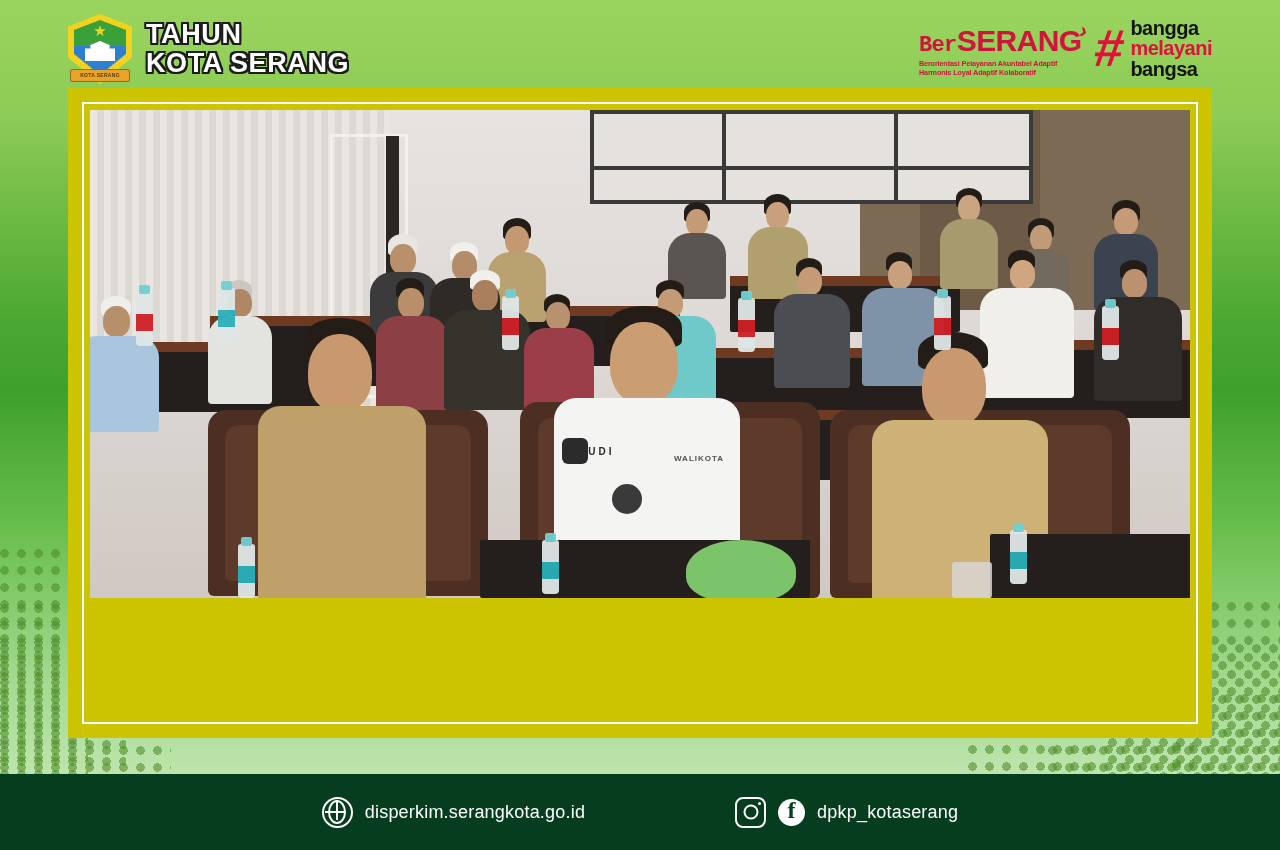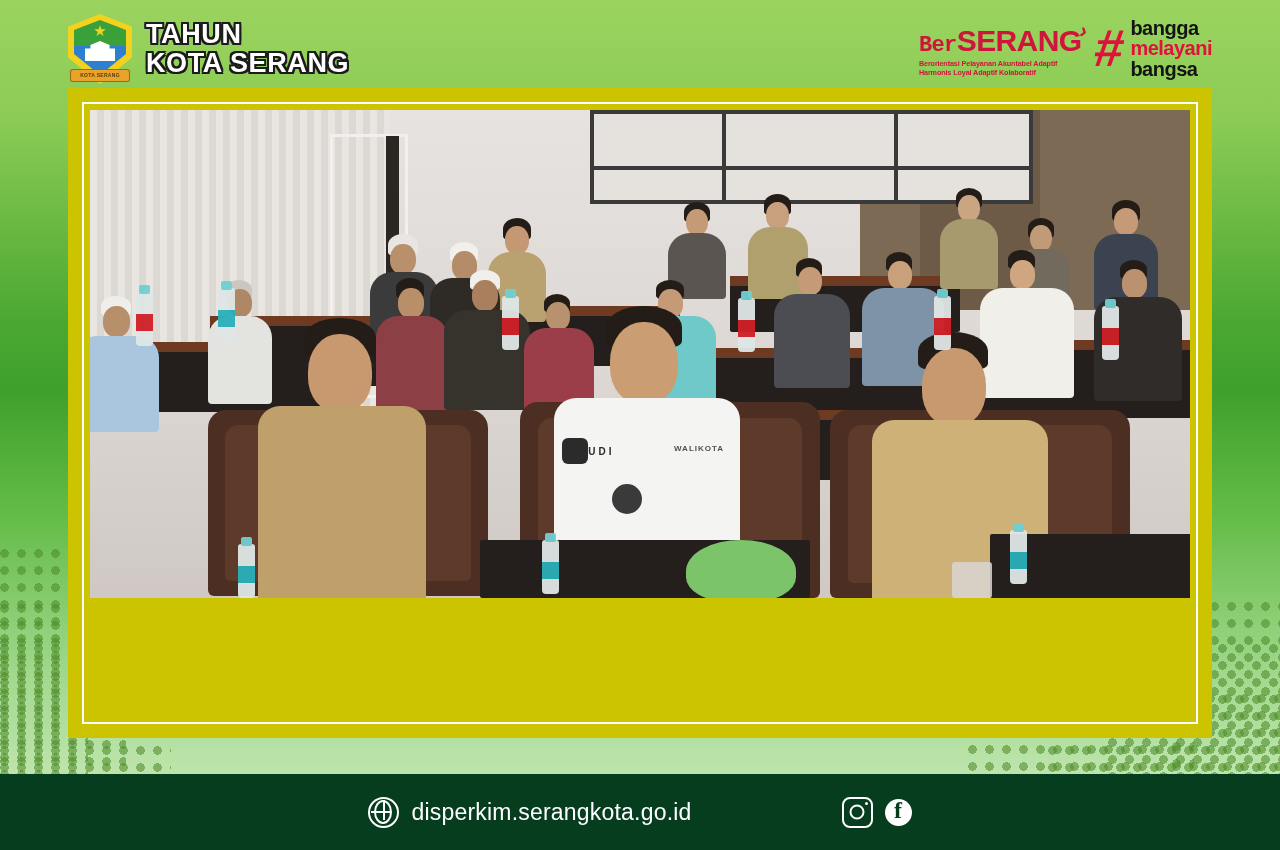--- a/index.html
+++ b/index.html
@@ -151,21 +151,21 @@
     text-shadow:1px 1px 0 rgba(120,160,120,.35);
   }
   .plate-hairline{position:absolute;left:8px;right:8px;bottom:6px;height:2px;background:#efe9c8;}
 
   
   .footer{
     position:absolute;left:0;bottom:0;width:1280px;height:76px;
     background:#063d1f;display:flex;align-items:center;justify-content:center;gap:150px;
   }
   .fgroup{display:flex;align-items:center;gap:12px;}
-  .fgroup .txt{color:#fff;font-size:23px;letter-spacing:.2px;}
+  .fgroup .txt{color:#fff;font-size:18px;letter-spacing:.2px;}
   .ic{width:27px;height:27px;position:relative;flex:0 0 auto;}
   .ic-globe{border:2.5px solid #fff;border-radius:50%;}
   .ic-globe:before{content:"";position:absolute;left:50%;top:1px;width:2px;height:20px;
     background:#fff;transform:translateX(-50%);}
   .ic-globe:after{content:"";position:absolute;left:1px;top:50%;width:20px;height:2px;
     background:#fff;transform:translateY(-50%);}
   .ic-globe .el{position:absolute;left:4px;top:1px;width:14px;height:20px;
     border:2px solid #fff;border-radius:50%;}
   .ic-ig{border:2.7px solid #fff;border-radius:8px;}
   .ic-ig:before{content:"";position:absolute;left:50%;top:50%;width:11px;height:11px;
@@ -366,21 +366,21 @@
         <div class="hair" style="left:18px;top:0;width:72px;height:40px;"></div>
         <div class="head" style="left:22px;top:16px;width:64px;height:78px;background:#c8996f;"></div>
         <div class="body" style="left:-28px;top:88px;width:168px;height:200px;background:#c0a06a;"></div>
       </div>
 
       <div class="person" style="left:498px;top:196px;">
         <div class="hair" style="left:18px;top:0;width:76px;height:42px;"></div>
         <div class="head" style="left:22px;top:16px;width:68px;height:82px;background:#cb9d72;"></div>
         <div class="body" style="left:-34px;top:92px;width:186px;height:210px;background:#f4f4f2;"></div>
         <div style="position:absolute;left:-10px;top:140px;font-size:10px;font-weight:bold;color:#2a2a2a;letter-spacing:3px;">BUDI</div>
-        <div style="position:absolute;left:86px;top:138px;font-size:8px;font-weight:bold;color:#51514f;letter-spacing:1px;">WALIKOTA</div>
+        <div style="position:absolute;left:86px;top:148px;font-size:8px;font-weight:bold;color:#51514f;letter-spacing:1px;">WALIKOTA</div>
         <div style="position:absolute;left:-26px;top:132px;width:26px;height:26px;background:#2b2b2b;border-radius:6px;"></div>
         <div style="position:absolute;left:24px;top:178px;width:30px;height:30px;background:#3a3a3a;border-radius:50%;"></div>
         <div style="position:absolute;left:-14px;top:286px;width:150px;height:120px;background:#232323;"></div>
       </div>
 
       <div class="person" style="left:812px;top:222px;">
         <div class="hair" style="left:16px;top:0;width:70px;height:38px;"></div>
         <div class="head" style="left:20px;top:16px;width:64px;height:78px;background:#c8996f;"></div>
         <div class="body" style="left:-30px;top:88px;width:176px;height:200px;background:#cdb176;"></div>
       </div>
@@ -437,16 +437,17 @@
       <span class="ic ic-globe">
           <i class="el"></i>
         </span>
       <span class="txt">disperkim.serangkota.go.id</span>
     </div>
     <div class="fgroup">
       <span class="ic ic-ig"></span>
       <span class="ic ic-fb">
           <span>f</span>
         </span>
+      <span class="txt">dpkp_kotaserang</span>
     </div>
   </div>
 
 </div>
 
 </body></html>

